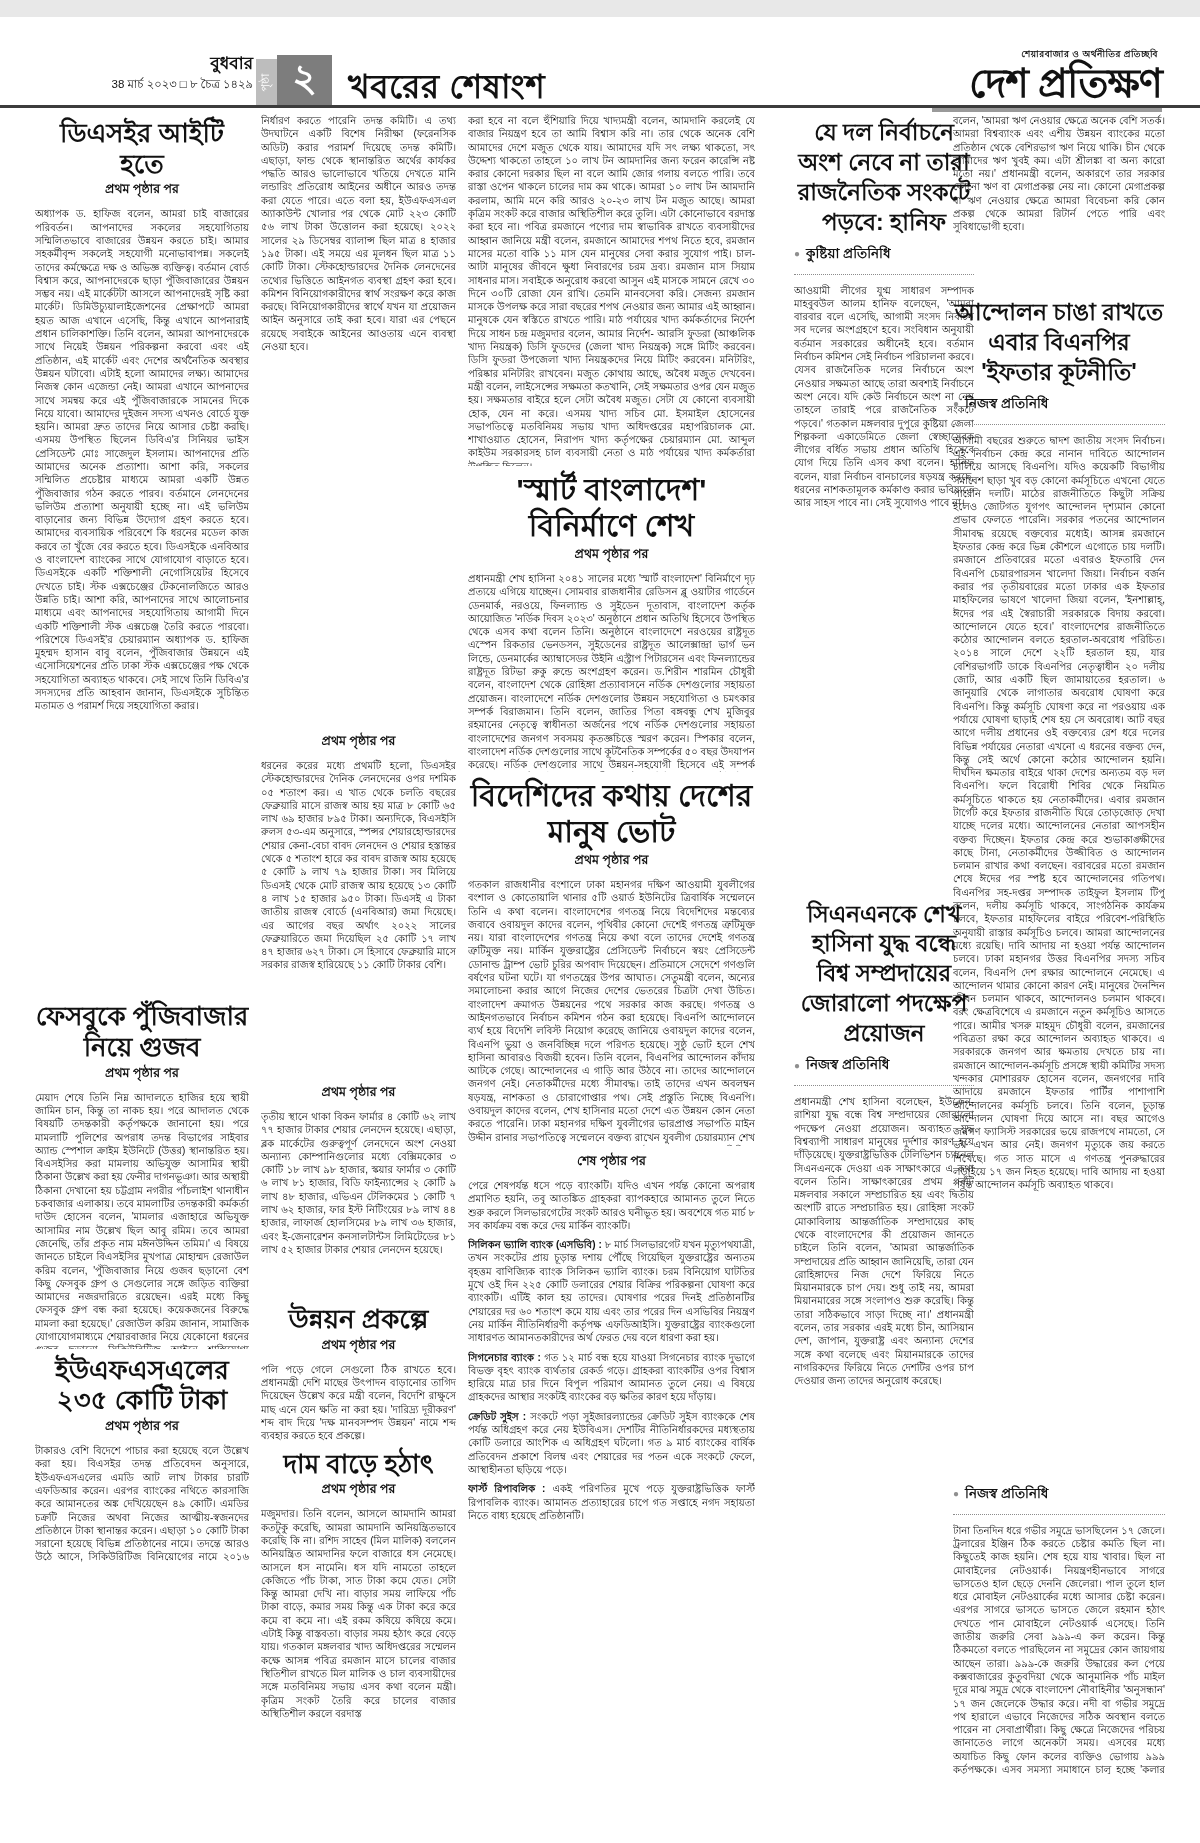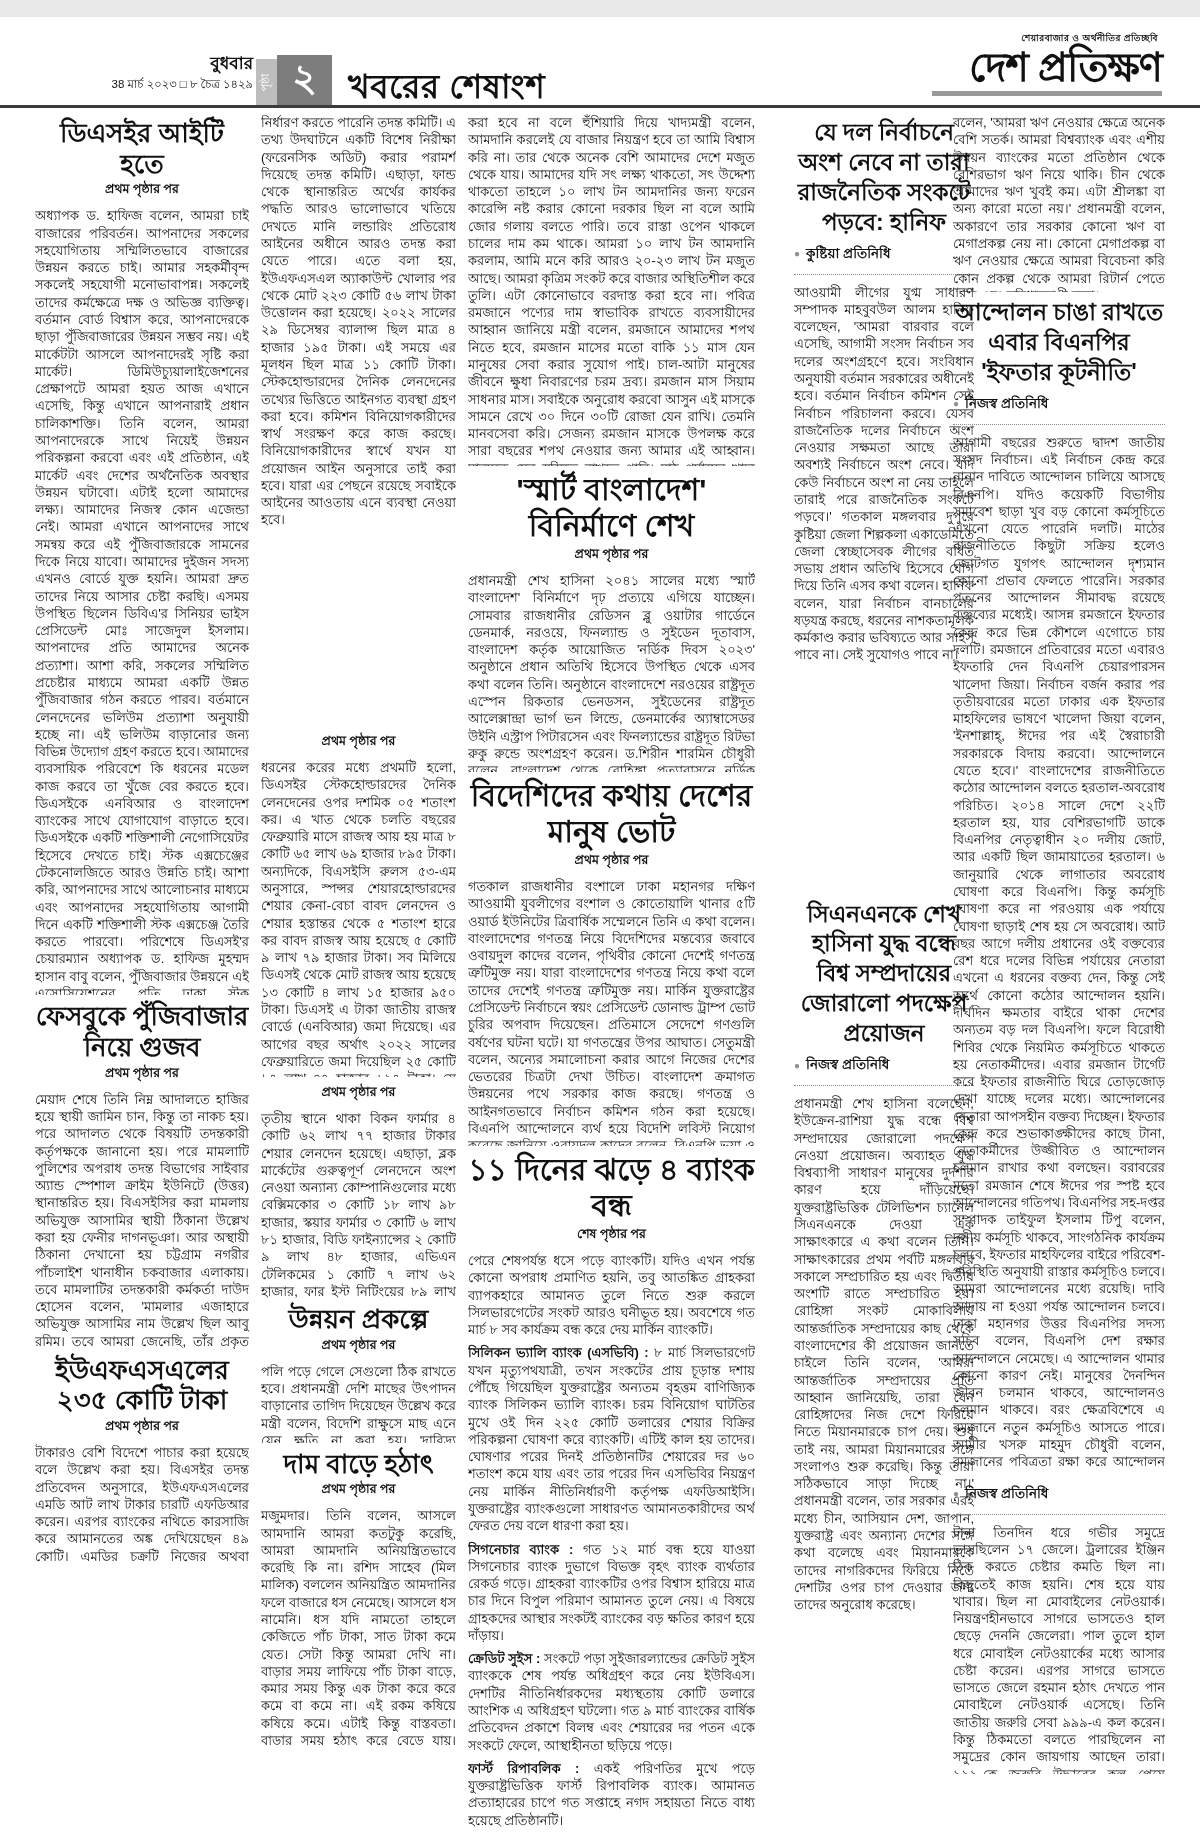--- a/index.html
+++ b/index.html
@@ -9,28 +9,28 @@
   #masthead{position:absolute;left:0;top:0;width:1200px;height:92px;}
   .dateblock{position:absolute;left:58px;top:38px;width:195px;text-align:right;}
   .weekday{font-size:17px;font-weight:bold;line-height:1.1;}
   .dateline{font-size:11.5px;margin-top:2px;white-space:nowrap;}
   .pagestrip{position:absolute;left:256px;top:42px;width:21px;height:46px;background:#bdbdbd;
              color:#fff;font-size:11px;display:flex;align-items:center;justify-content:center;}
   .pagestrip span{transform:rotate(-90deg);white-space:nowrap;}
   .pagebox{position:absolute;left:277px;top:38px;width:55px;height:50px;background:#7d7d7d;
            color:#fff;font-size:38px;font-weight:bold;display:flex;align-items:center;justify-content:center;}
   .sectiontitle{position:absolute;left:348px;top:44px;font-size:33px;font-weight:bold;letter-spacing:0.5px;}
-  .logoblock{position:absolute;right:38px;top:14px;width:230px;text-align:right;}
+  .logoblock{position:absolute;right:38px;top:30px;width:230px;text-align:right;}
   .logo-tagline{font-size:9px;font-weight:bold;letter-spacing:0.5px;margin-right:4px;}
   .logo-title{font-size:40px;font-weight:bold;line-height:1.05;letter-spacing:-1px;}
   .logo-underline{height:5px;background:#9a9a9a;margin-top:3px;}
   .head-rule{position:absolute;left:0;top:88px;width:1200px;height:3px;background:#3c3c3c;}
   
   .col{position:absolute;top:97px;overflow:hidden;}
-  .body{font-size:13px;line-height:1.33;text-align:justify;margin:0 0 6px;overflow:hidden;}
+  .body{font-size:10px;line-height:1.33;text-align:justify;margin:0 0 6px;overflow:hidden;}
   .h-med{font-size:26px;font-weight:bold;text-align:center;line-height:1.18;margin:4px 0 0;}
   .h-big{font-size:30px;font-weight:bold;text-align:center;line-height:1.2;margin:6px 0 0;}
   .h-side{font-size:23px;font-weight:bold;text-align:center;line-height:1.3;margin:4px 0 2px;}
   .cont{font-size:12.5px;font-weight:bold;text-align:center;margin:1px 0 7px;}
   .byline{display:flex;align-items:center;gap:6px;font-size:13.5px;font-weight:bold;
           padding:3px 0 8px;border-bottom:1px dotted #8c8c8c;margin:2px 0 9px;}
   .byline .dot{color:#8f8f8f;font-size:10px;line-height:1;}
   .runin{font-weight:bold;}
 </style>
 </head>
@@ -94,21 +94,20 @@
     <div class="body" style="height:352px;">করা হবে না বলে হুঁশিয়ারি দিয়ে খাদ্যমন্ত্রী বলেন, আমদানি করলেই যে বাজার নিয়ন্ত্রণ হবে তা আমি বিশ্বাস করি না। তার থেকে অনেক বেশি আমাদের দেশে মজুত থেকে যায়। আমাদের যদি সৎ লক্ষ্য থাকতো, সৎ উদ্দেশ্য থাকতো তাহলে ১০ লাখ টন আমদানির জন্য ফরেন কারেন্সি নষ্ট করার কোনো দরকার ছিল না বলে আমি জোর গলায় বলতে পারি। তবে রাস্তা ওপেন থাকলে চালের দাম কম থাকে। আমরা ১০ লাখ টন আমদানি করলাম, আমি মনে করি আরও ২০-২৩ লাখ টন মজুত আছে। আমরা কৃত্রিম সংকট করে বাজার অস্থিতিশীল করে তুলি। এটা কোনোভাবে বরদাস্ত করা হবে না। পবিত্র রমজানে পণ্যের দাম স্বাভাবিক রাখতে ব্যবসায়ীদের আহ্বান জানিয়ে মন্ত্রী বলেন, রমজানে আমাদের শপথ নিতে হবে, রমজান মাসের মতো বাকি ১১ মাস যেন মানুষের সেবা করার সুযোগ পাই। চাল-আটা মানুষের জীবনে ক্ষুধা নিবারণের চরম দ্রব্য। রমজান মাস সিয়াম সাধনার মাস। সবাইকে অনুরোধ করবো আসুন এই মাসকে সামনে রেখে ৩০ দিনে ৩০টি রোজা যেন রাখি। তেমনি মানবসেবা করি। সেজন্য রমজান মাসকে উপলক্ষ করে সারা বছরের শপথ নেওয়ার জন্য আমার এই আহ্বান। মানুষকে যেন স্বস্তিতে রাখতে পারি। মাঠ পর্যায়ের খাদ্য কর্মকর্তাদের নির্দেশ দিয়ে সাধন চন্দ্র মজুমদার বলেন, আমার নির্দেশ- আরসি ফুডরা (আঞ্চলিক খাদ্য নিয়ন্ত্রক) ডিসি ফুডদের (জেলা খাদ্য নিয়ন্ত্রক) সঙ্গে মিটিং করবেন। ডিসি ফুডরা উপজেলা খাদ্য নিয়ন্ত্রকদের নিয়ে মিটিং করবেন। মনিটরিং, পরিষ্কার মনিটরিং রাখবেন। মজুত কোথায় আছে, অবৈধ মজুত দেখবেন। মন্ত্রী বলেন, লাইসেন্সের সক্ষমতা কতখানি, সেই সক্ষমতার ওপর যেন মজুত হয়। সক্ষমতার বাইরে হলে সেটা অবৈধ মজুত। সেটা যে কোনো ব্যবসায়ী হোক, যেন না করে। এসময় খাদ্য সচিব মো. ইসমাইল হোসেনের সভাপতিত্বে মতবিনিময় সভায় খাদ্য অধিদপ্তরের মহাপরিচালক মো. শাখাওয়াত হোসেন, নিরাপদ খাদ্য কর্তৃপক্ষের চেয়ারম্যান মো. আব্দুল কাইউম সরকারসহ চাল ব্যবসায়ী নেতা ও মাঠ পর্যায়ের খাদ্য কর্মকর্তারা উপস্থিত ছিলেন।</div>
 
     <div class="h-big">'স্মার্ট বাংলাদেশ' বিনির্মাণে শেখ</div>
     <div class="cont">প্রথম পৃষ্ঠার পর</div>
     <div class="body" style="height:200px;">প্রধানমন্ত্রী শেখ হাসিনা ২০৪১ সালের মধ্যে 'স্মার্ট বাংলাদেশ' বিনির্মাণে দৃঢ় প্রত্যয়ে এগিয়ে যাচ্ছেন। সোমবার রাজধানীর রেডিসন ব্লু ওয়াটার গার্ডেনে ডেনমার্ক, নরওয়ে, ফিনল্যান্ড ও সুইডেন দূতাবাস, বাংলাদেশ কর্তৃক আয়োজিত 'নর্ডিক দিবস ২০২৩' অনুষ্ঠানে প্রধান অতিথি হিসেবে উপস্থিত থেকে এসব কথা বলেন তিনি। অনুষ্ঠানে বাংলাদেশে নরওয়ের রাষ্ট্রদূত এস্পেন রিকতার ভেনডসন, সুইডেনের রাষ্ট্রদূত আলেক্সান্দ্রা ভার্গ ভন লিন্ডে, ডেনমার্কের অ্যাম্বাসেডর উইনি এস্ট্রাপ পিটারসেন এবং ফিনল্যান্ডের রাষ্ট্রদূত রিটভা রুকু রুন্ডে অংশগ্রহণ করেন। ড.শিরীন শারমিন চৌধুরী বলেন, বাংলাদেশ থেকে রোহিঙ্গা প্রত্যাবাসনে নর্ডিক দেশগুলোর সহায়তা প্রয়োজন। বাংলাদেশে নর্ডিক দেশগুলোর উন্নয়ন সহযোগিতা ও চমৎকার সম্পর্ক বিরাজমান। তিনি বলেন, জাতির পিতা বঙ্গবন্ধু শেখ মুজিবুর রহমানের নেতৃত্বে স্বাধীনতা অর্জনের পথে নর্ডিক দেশগুলোর সহায়তা বাংলাদেশের জনগণ সবসময় কৃতজ্ঞচিত্তে স্মরণ করেন। স্পিকার বলেন, বাংলাদেশ নর্ডিক দেশগুলোর সাথে কূটনৈতিক সম্পর্কের ৫০ বছর উদযাপন করেছে। নর্ডিক দেশগুলোর সাথে উন্নয়ন-সহযোগী হিসেবে এই সম্পর্ক আরও দৃঢ় ও টেকসই হওয়া জরুরী। অনুষ্ঠানে বিভিন্ন দেশের কূটনৈতিক, বিশিষ্ট ব্যক্তিবর্গ, আমন্ত্রিত অতিথিবৃন্দ, বিভিন্ন গণ্যমান্য ব্যক্তিবর্গ ও গণমাধ্যমকর্মীগণ উপস্থিত ছিলেন।</div>
 
     <div class="h-big">বিদেশিদের কথায় দেশের মানুষ ভোট</div>
     <div class="cont">প্রথম পৃষ্ঠার পর</div>
     <div class="body" style="height:268px;">গতকাল রাজধানীর বংশালে ঢাকা মহানগর দক্ষিণ আওয়ামী যুবলীগের বংশাল ও কোতোয়ালি থানার ৫টি ওয়ার্ড ইউনিটের ত্রিবার্ষিক সম্মেলনে তিনি এ কথা বলেন। বাংলাদেশের গণতন্ত্র নিয়ে বিদেশিদের মন্তব্যের জবাবে ওবায়দুল কাদের বলেন, পৃথিবীর কোনো দেশেই গণতন্ত্র ত্রুটিমুক্ত নয়। যারা বাংলাদেশের গণতন্ত্র নিয়ে কথা বলে তাদের দেশেই গণতন্ত্র ত্রুটিমুক্ত নয়। মার্কিন যুক্তরাষ্ট্রের প্রেসিডেন্ট নির্বাচনে স্বয়ং প্রেসিডেন্ট ডোনাল্ড ট্রাম্প ভোট চুরির অপবাদ দিয়েছেন। প্রতিমাসে সেদেশে গণগুলি বর্ষণের ঘটনা ঘটে। যা গণতন্ত্রের উপর আঘাত। সেতুমন্ত্রী বলেন, অন্যের সমালোচনা করার আগে নিজের দেশের ভেতরের চিত্রটা দেখা উচিত। বাংলাদেশ ক্রমাগত উন্নয়নের পথে সরকার কাজ করছে। গণতন্ত্র ও আইনগতভাবে নির্বাচন কমিশন গঠন করা হয়েছে। বিএনপি আন্দোলনে ব্যর্থ হয়ে বিদেশি লবিস্ট নিয়োগ করেছে জানিয়ে ওবায়দুল কাদের বলেন, বিএনপি ভুয়া ও জনবিচ্ছিন্ন দলে পরিণত হয়েছে। সুষ্ঠু ভোট হলে শেখ হাসিনা আবারও বিজয়ী হবেন। তিনি বলেন, বিএনপির আন্দোলন কাঁদায় আটকে গেছে। আন্দোলনের এ গাড়ি আর উঠবে না। তাদের আন্দোলনে জনগণ নেই। নেতাকর্মীদের মধ্যে সীমাবদ্ধ। তাই তাদের এখন অবলম্বন ষড়যন্ত্র, নাশকতা ও চোরাগোপ্তার পথ। সেই প্রস্তুতি নিচ্ছে বিএনপি। ওবায়দুল কাদের বলেন, শেখ হাসিনার মতো দেশে এত উন্নয়ন কোন নেতা করতে পারেনি। ঢাকা মহানগর দক্ষিণ যুবলীগের ভারপ্রাপ্ত সভাপতি মাইন উদ্দীন রানার সভাপতিত্বে সম্মেলনে বক্তব্য রাখেন যুবলীগ চেয়ারম্যান শেখ ফজলে শামস পরশ, সাধারণ সম্পাদক মাইনুল হোসেন খান নিখিল, মহানগর দক্ষিণ যুবলীগের ভারপ্রাপ্ত সাধারণ সম্পাদক রেজাউল করিম রেজা প্রমুখ।</div>
 
-    <div class="h-big">১১ দিনের ঝড়ে ৪ ব্যাংক বন্ধ</div>
     <div class="cont">শেষ পৃষ্ঠার পর</div>
     <div class="body">পেরে শেষপর্যন্ত ধসে পড়ে ব্যাংকটি। যদিও এখন পর্যন্ত কোনো অপরাধ প্রমাণিত হয়নি, তবু আতঙ্কিত গ্রাহকরা ব্যাপকহারে আমানত তুলে নিতে শুরু করলে সিলভারগেটের সংকট আরও ঘনীভূত হয়। অবশেষে গত মার্চ ৮ সব কার্যক্রম বন্ধ করে দেয় মার্কিন ব্যাংকটি।</div>
     <p class="body"><span class="runin">সিলিকন ভ্যালি ব্যাংক (এসভিবি) :</span> <span>৮ মার্চ সিলভারগেট যখন মৃত্যুপথযাত্রী, তখন সংকটের প্রায় চূড়ান্ত দশায় পৌঁছে গিয়েছিল যুক্তরাষ্ট্রের অন্যতম বৃহত্তম বাণিজ্যিক ব্যাংক সিলিকন ভ্যালি ব্যাংক। চরম বিনিয়োগ ঘাটতির মুখে ওই দিন ২২৫ কোটি ডলারের শেয়ার বিক্রির পরিকল্পনা ঘোষণা করে ব্যাংকটি। এটিই কাল হয় তাদের। ঘোষণার পরের দিনই প্রতিষ্ঠানটির শেয়ারের দর ৬০ শতাংশ কমে যায় এবং তার পরের দিন এসভিবির নিয়ন্ত্রণ নেয় মার্কিন নীতিনির্ধারণী কর্তৃপক্ষ এফডিআইসি। যুক্তরাষ্ট্রের ব্যাংকগুলো সাধারণত আমানতকারীদের অর্থ ফেরত দেয় বলে ধারণা করা হয়।</span></p>
     <p class="body"><span class="runin">সিগনেচার ব্যাংক :</span> <span>গত ১২ মার্চ বন্ধ হয়ে যাওয়া সিগনেচার ব্যাংক দুভাগে বিভক্ত বৃহৎ ব্যাংক ব্যর্থতার রেকর্ড গড়ে। গ্রাহকরা ব্যাংকটির ওপর বিশ্বাস হারিয়ে মাত্র চার দিনে বিপুল পরিমাণ আমানত তুলে নেয়। এ বিষয়ে গ্রাহকদের আস্থার সংকটই ব্যাংকের বড় ক্ষতির কারণ হয়ে দাঁড়ায়।</span></p>
     <p class="body"><span class="runin">ক্রেডিট সুইস :</span> <span>সংকটে পড়া সুইজারল্যান্ডের ক্রেডিট সুইস ব্যাংককে শেষ পর্যন্ত অধিগ্রহণ করে নেয় ইউবিএস। দেশটির নীতিনির্ধারকদের মধ্যস্থতায় কোটি ডলারে আংশিক এ অধিগ্রহণ ঘটলো। গত ৯ মার্চ ব্যাংকের বার্ষিক প্রতিবেদন প্রকাশে বিলম্ব এবং শেয়ারের দর পতন একে সংকটে ফেলে, আস্থাহীনতা ছড়িয়ে পড়ে।</span></p>
     <p class="body"><span class="runin">ফার্স্ট রিপাবলিক :</span> <span>একই পরিণতির মুখে পড়ে যুক্তরাষ্ট্রভিত্তিক ফার্স্ট রিপাবলিক ব্যাংক। আমানত প্রত্যাহারের চাপে গত সপ্তাহে নগদ সহায়তা নিতে বাধ্য হয়েছে প্রতিষ্ঠানটি।</span></p>
   </div>
 
   <div class="col" style="left:794px;width:180px;height:1745px;">
     <div class="h-side">যে দল নির্বাচনে অংশ নেবে না তারা রাজনৈতিক সংকটে পড়বে: হানিফ</div>

